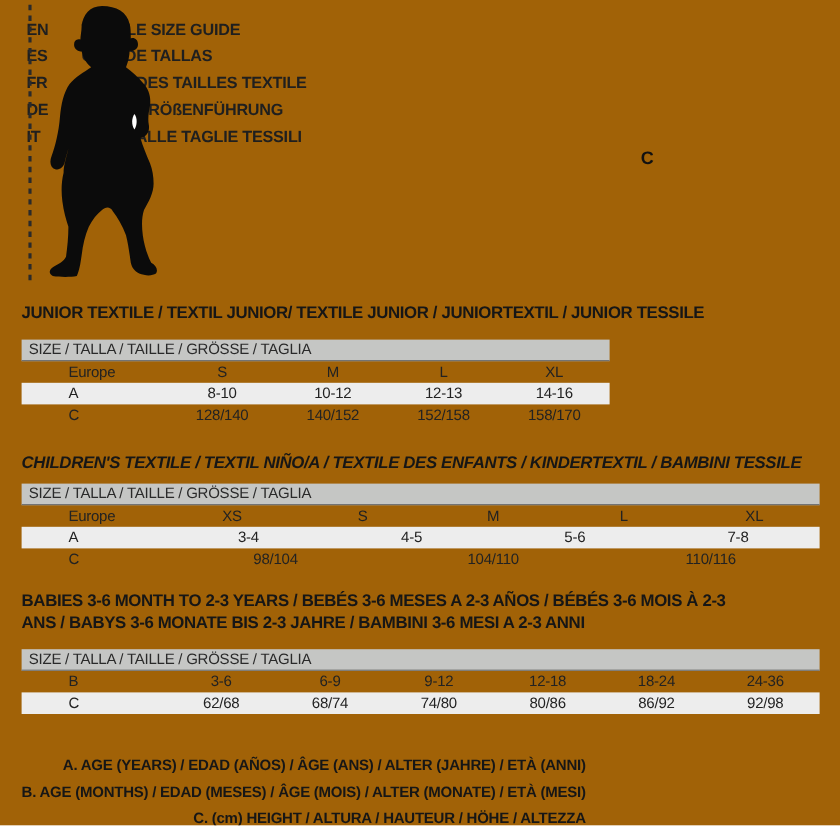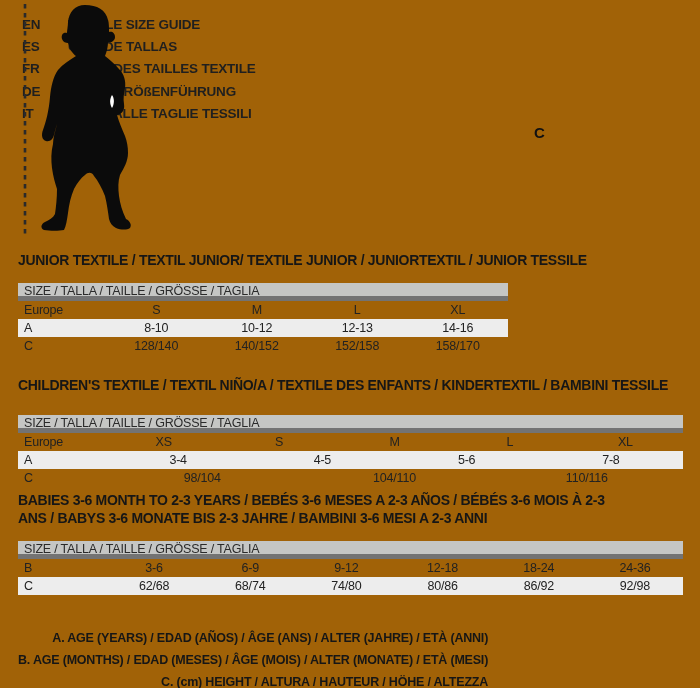--- a/index.html
+++ b/index.html
@@ -20,30 +20,30 @@
   .c-label{position:absolute;left:534px;top:124px;font-weight:700;font-size:15px;color:#111;}
   
   .tbl{position:absolute;left:18px;}
   .tbl.t0{top:252px;width:490px;}
   .tbl.t1{top:377px;width:665px;}
   .tbl.t2{top:492px;width:665px;}
   .tbl-title{
     font-weight:700;font-size:14px;line-height:16px;letter-spacing:-0.3px;
     margin-bottom:15px;white-space:nowrap;color:#161616;
   }
-  .tbl.t1 .tbl-title{margin-bottom:22px;}
+  .tbl.t1 .tbl-title{margin-bottom:10px;font-style:italic;}
   .tbl.t2 .tbl-title{white-space:normal;max-width:600px;line-height:17.5px;margin-bottom:14px;}
   .tbl-head{
     height:18px;line-height:17px;box-sizing:border-box;
-    background:#c5c6c4;border-bottom:5px solid #737373;
+    background:#c5c6c4;border-bottom:1px solid #737373;
     padding-left:6px;font-size:12.5px;letter-spacing:-0.2px;color:#2a2a2a;
   }
   .tbl-row{display:flex;height:18px;line-height:18px;font-size:12.5px;letter-spacing:-0.2px;color:#222;}
   .tbl-row.shaded{background:#ededed;}
-  .row-label{width:88px;padding-left:6px;box-sizing:border-box;}
+  .row-label{width:88px;padding-left:6px;box-sizing:border-box;margin-left:33px;}
   .val{flex:1;text-align:center;}
   
   .notes{position:absolute;left:18px;top:627px;text-align:right;}
   .note{font-weight:700;font-size:12.5px;line-height:22px;letter-spacing:-0.2px;white-space:nowrap;color:#161616;}
 </style>
 </head>
 <body>
 
 <div class="page">
 

